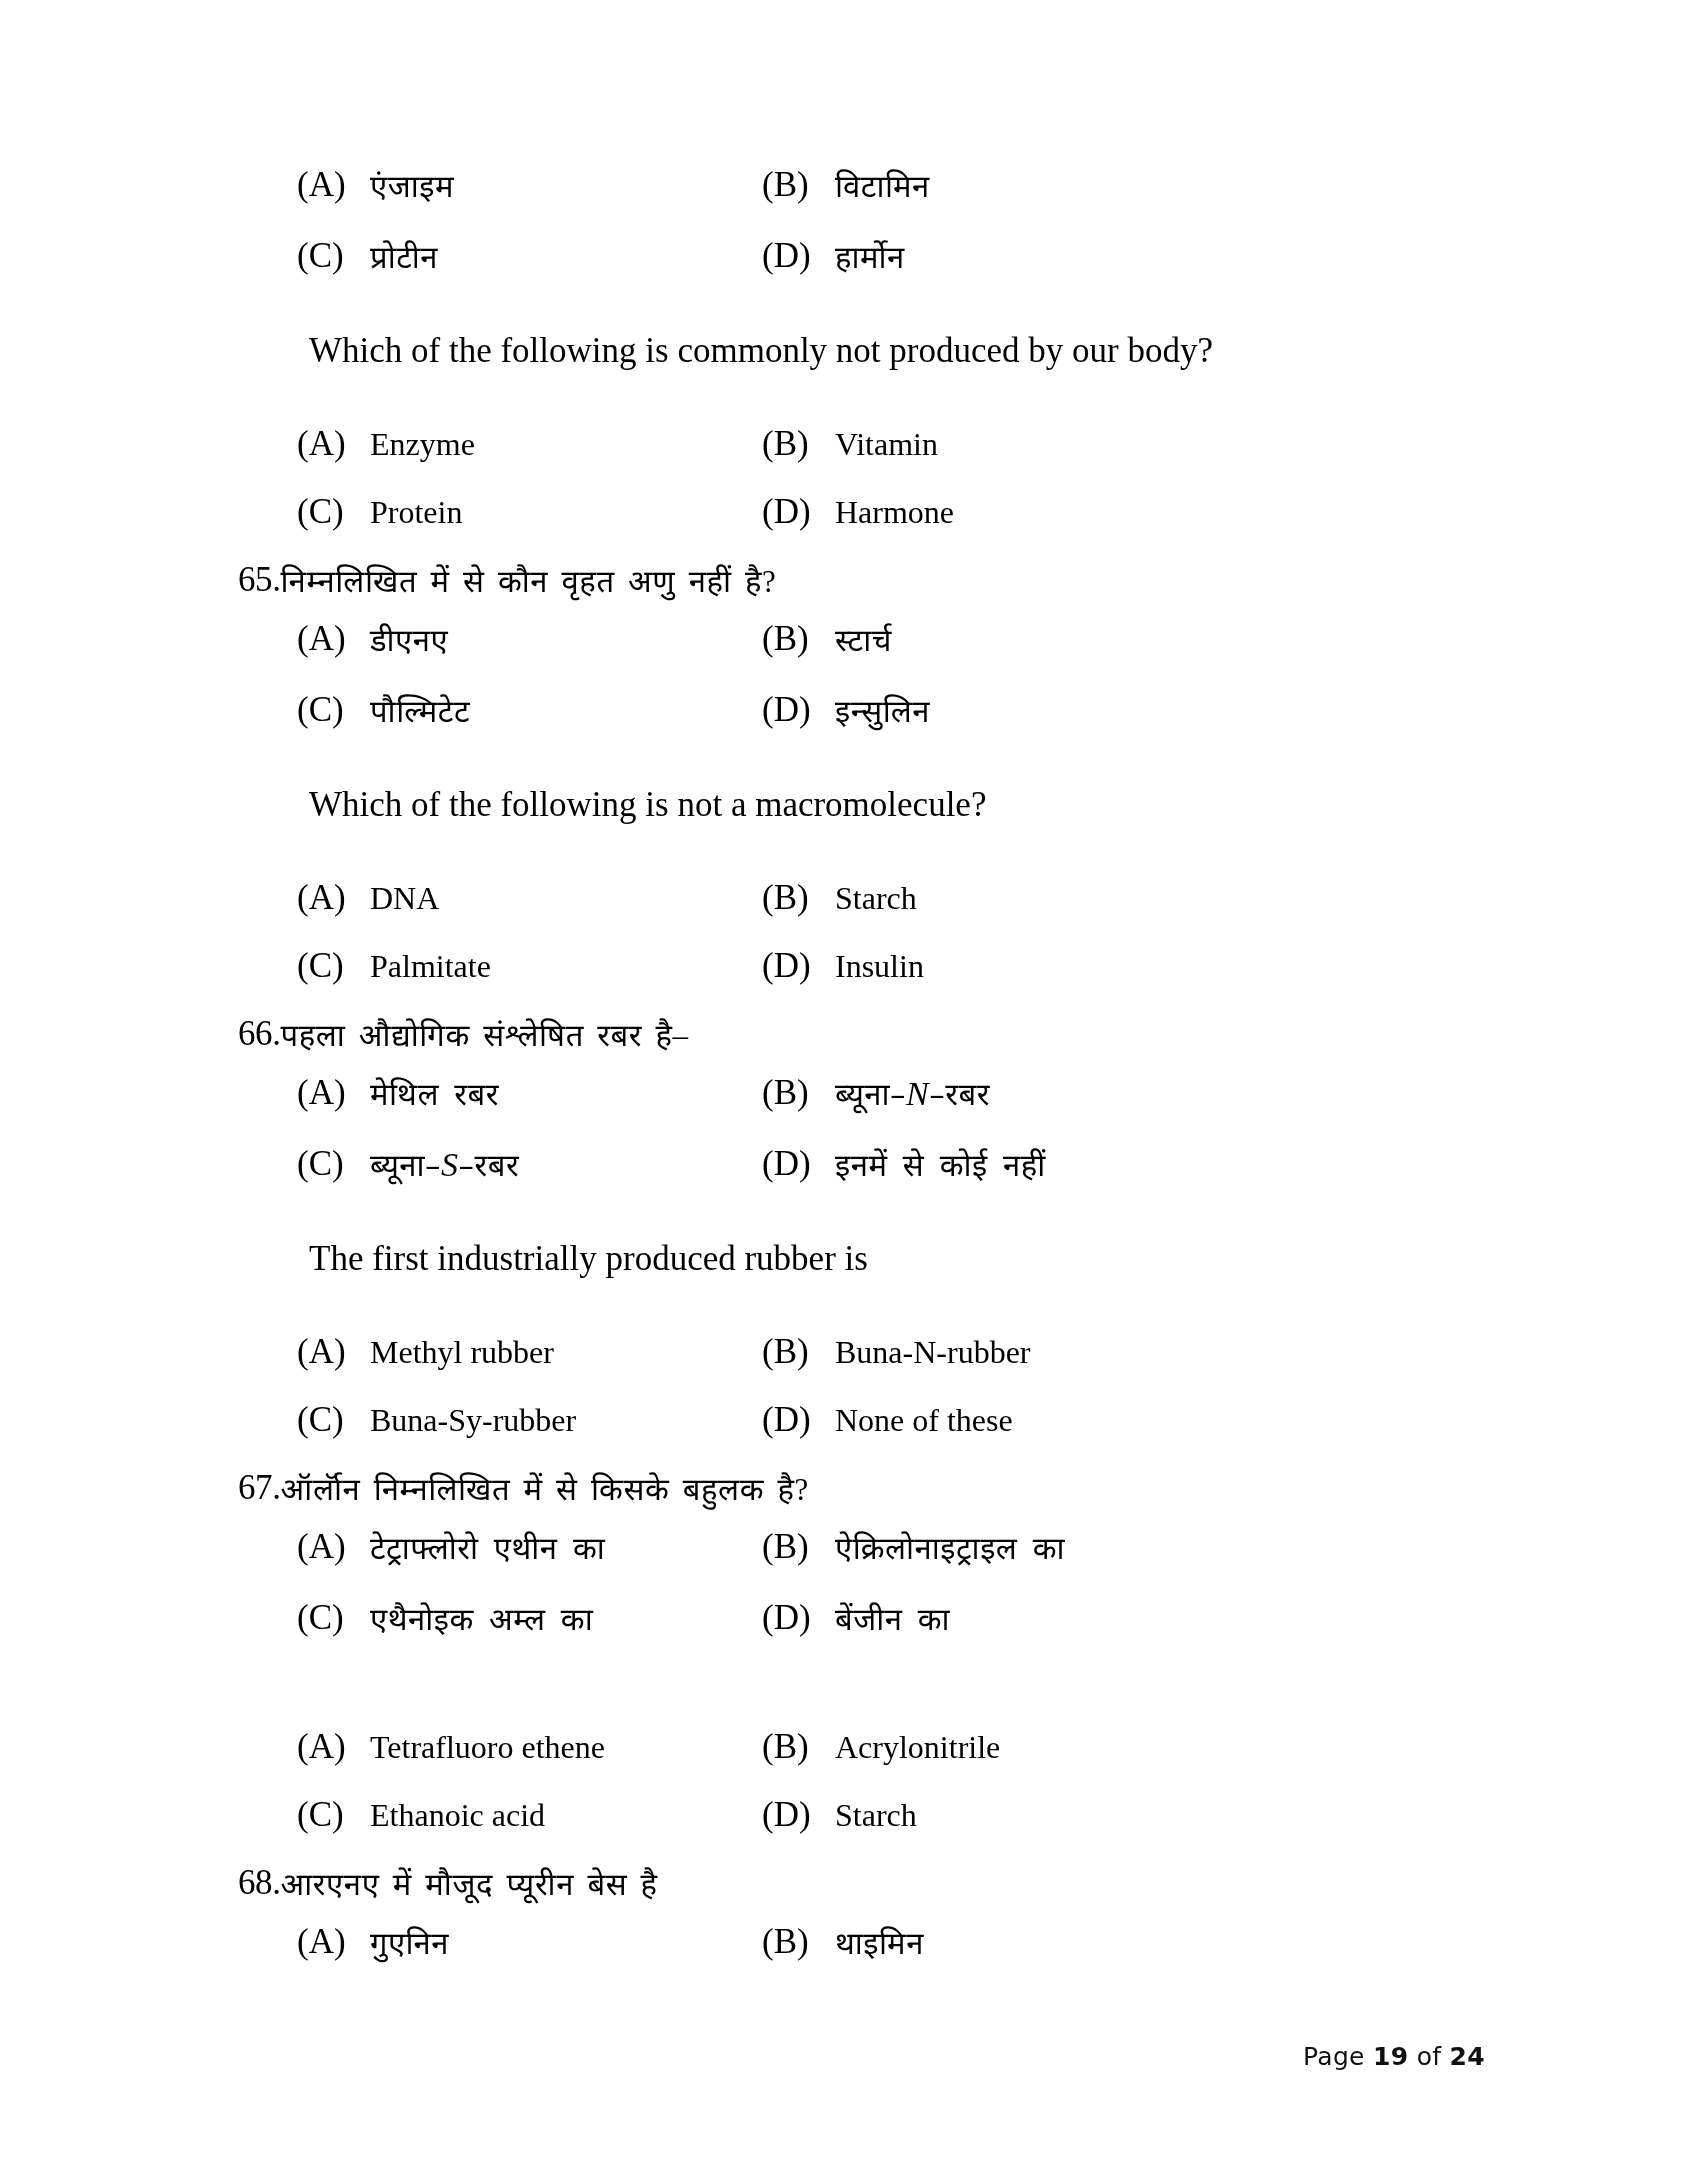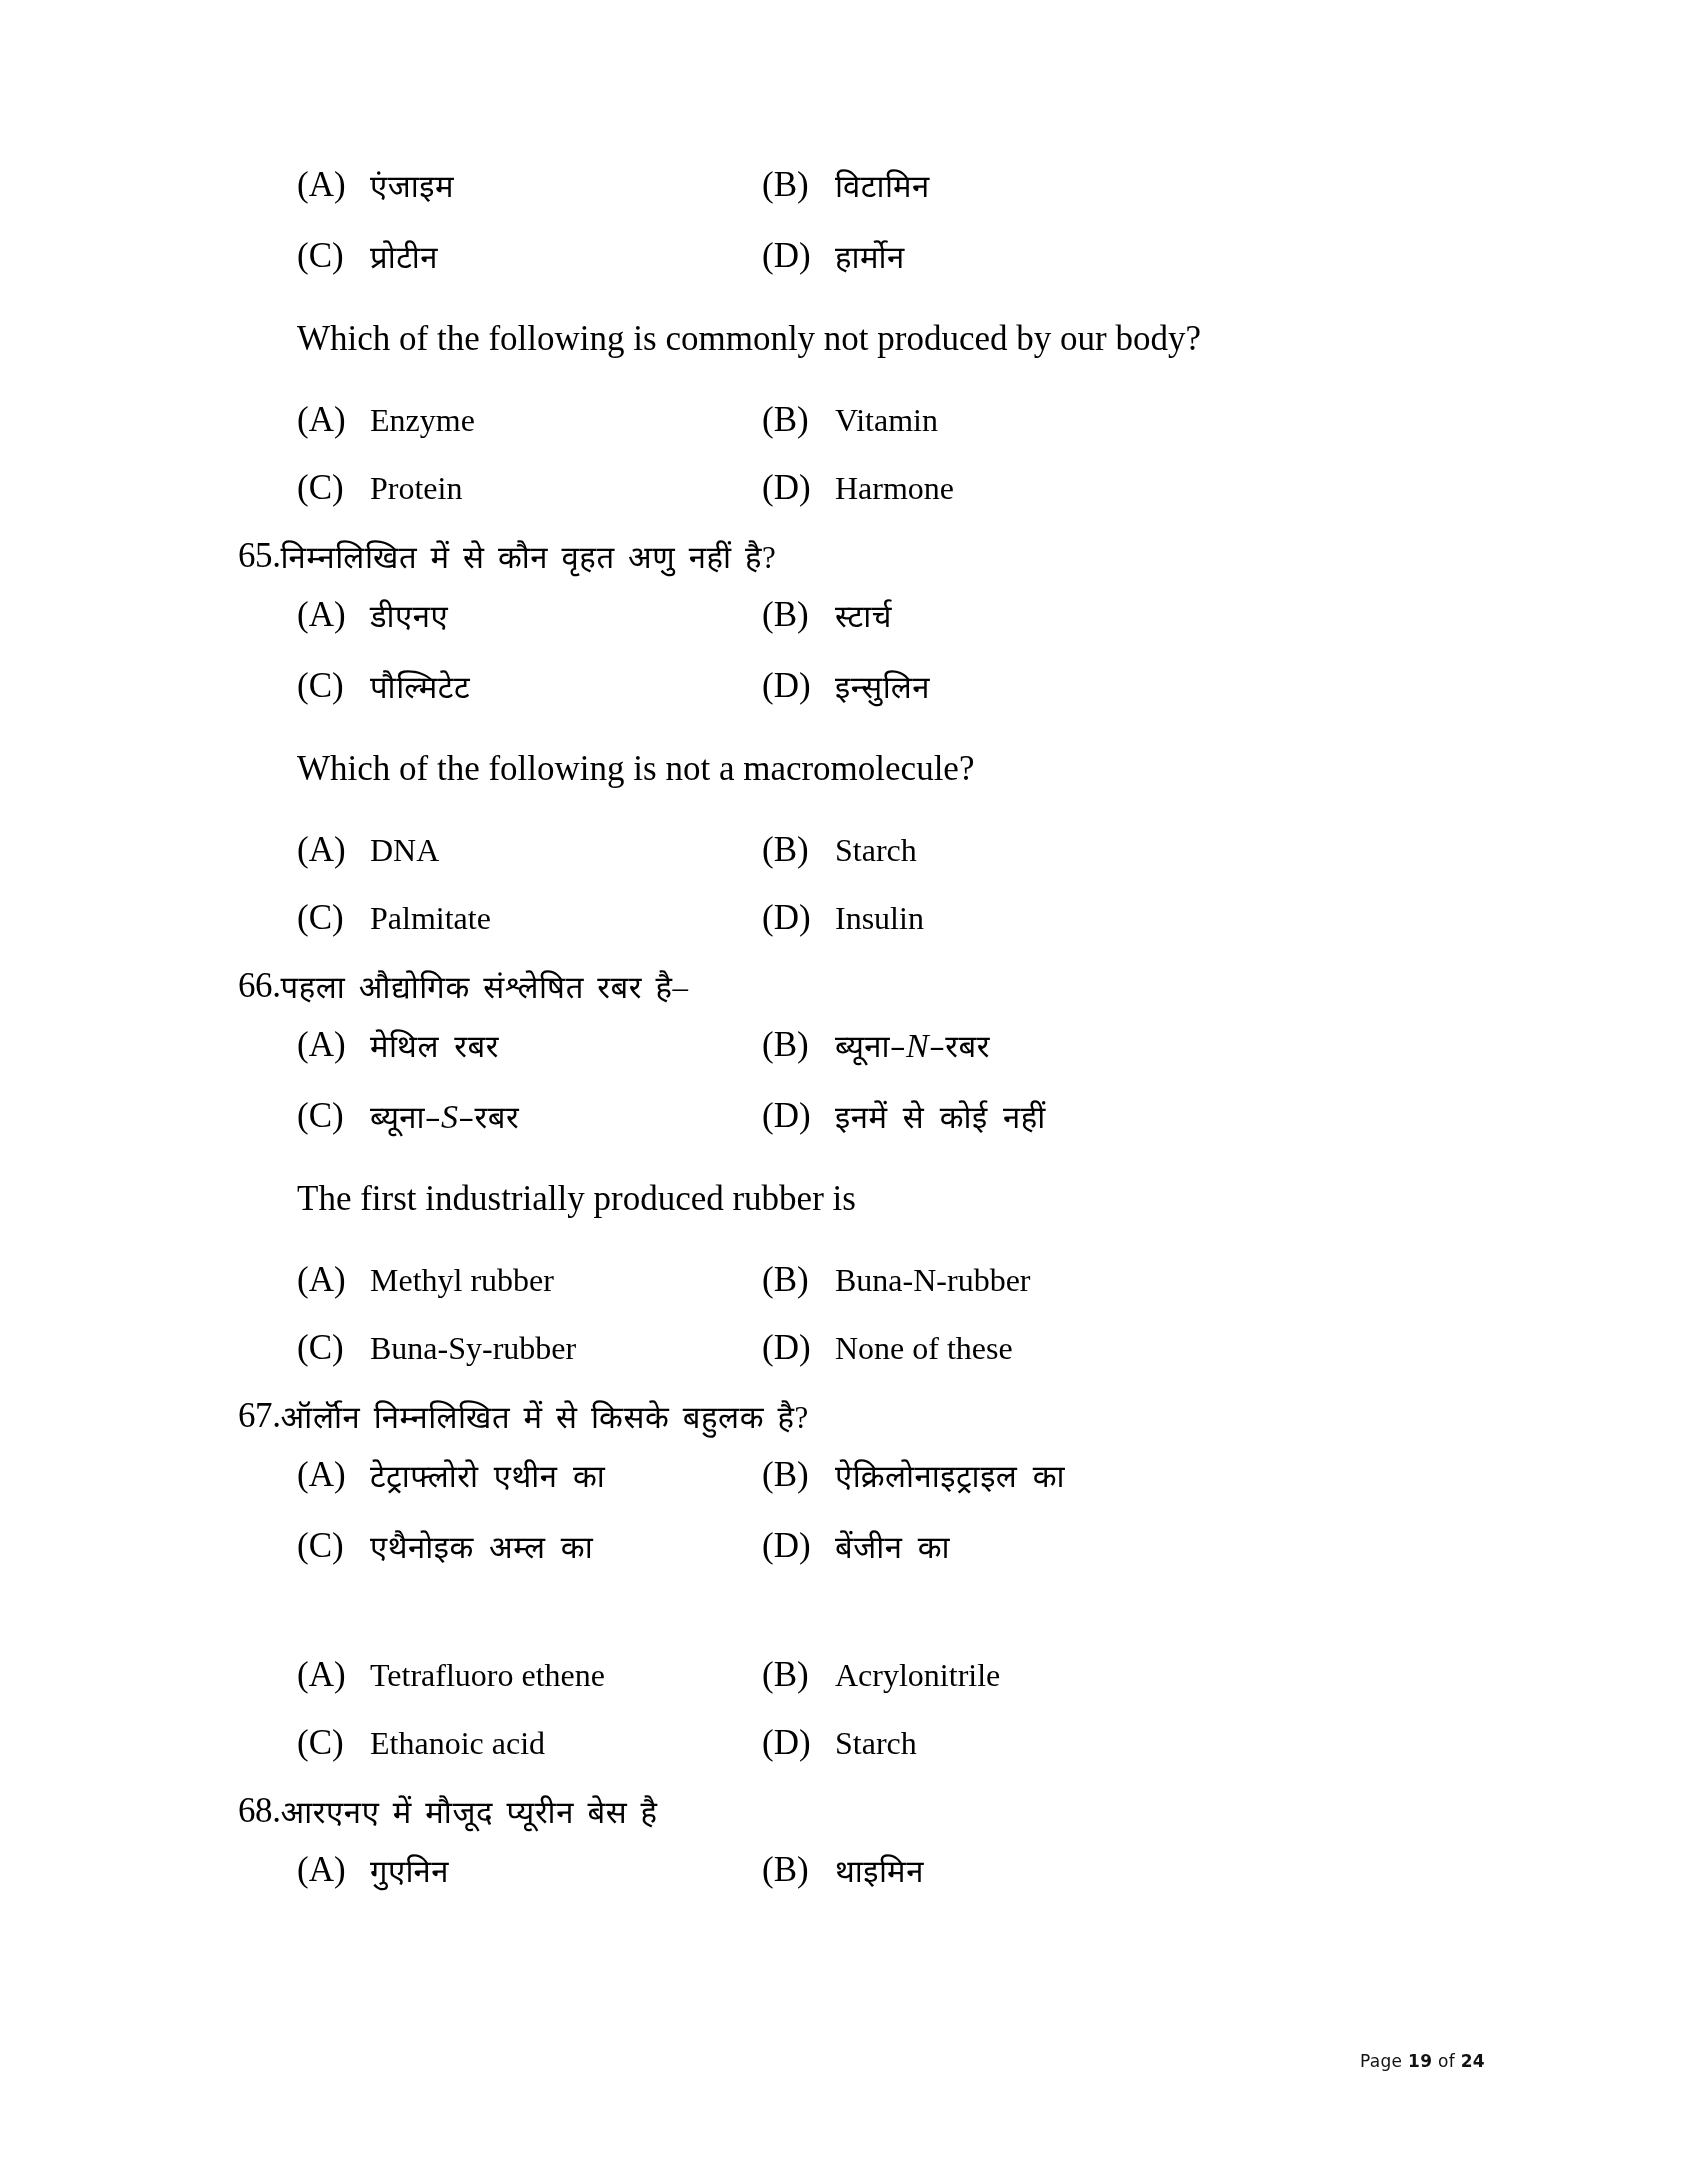--- a/index.html
+++ b/index.html
@@ -43,21 +43,21 @@
     font-family: Liberation Serif, serif;
     font-size: 31px;
     letter-spacing: 0.6px;
     word-spacing: 5px;
     line-height: 1.0;
   }
   .stem-en {
     font-family: "Liberation Serif", "DejaVu Serif", serif;
     font-size: 35px;
     line-height: 1.0;
-    margin: 0;
+    margin: 12px;
     white-space: nowrap;
   }
 
   
   .opts {
     display: grid;
     grid-template-columns: 465px 1fr;
     column-gap: 0px;
     margin: 0;
   }
@@ -96,21 +96,21 @@
   .row-hi  .opt { height: 71px; align-items: center; }
   .row-en  { height: 68px; }
   .row-en  .opt { height: 68px; align-items: center; }
 
   
   .footer {
     position: absolute;
     right: 198px;
     bottom: 107px;
     font-family: "DejaVu Sans", "Liberation Sans", sans-serif;
-    font-size: 17px;
+    font-size: 25px;
     letter-spacing: 0.3px;
     color: #111;
     white-space: nowrap;
   }
   .footer b { font-weight: bold; }
 </style>
 </head>
 <body>
 
 <div class="page">

